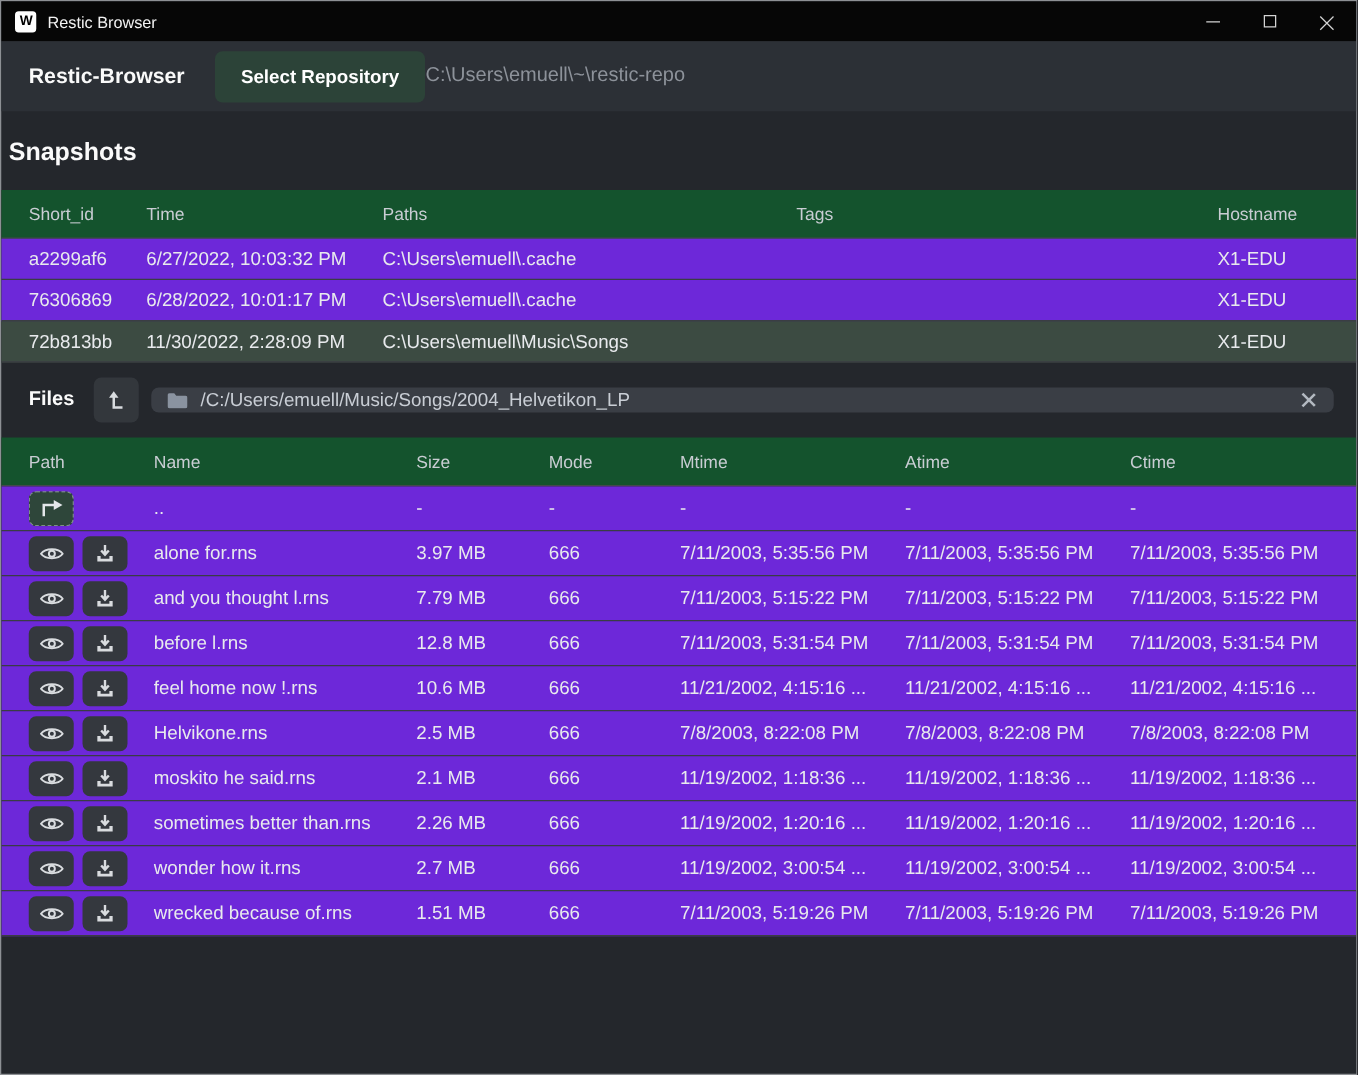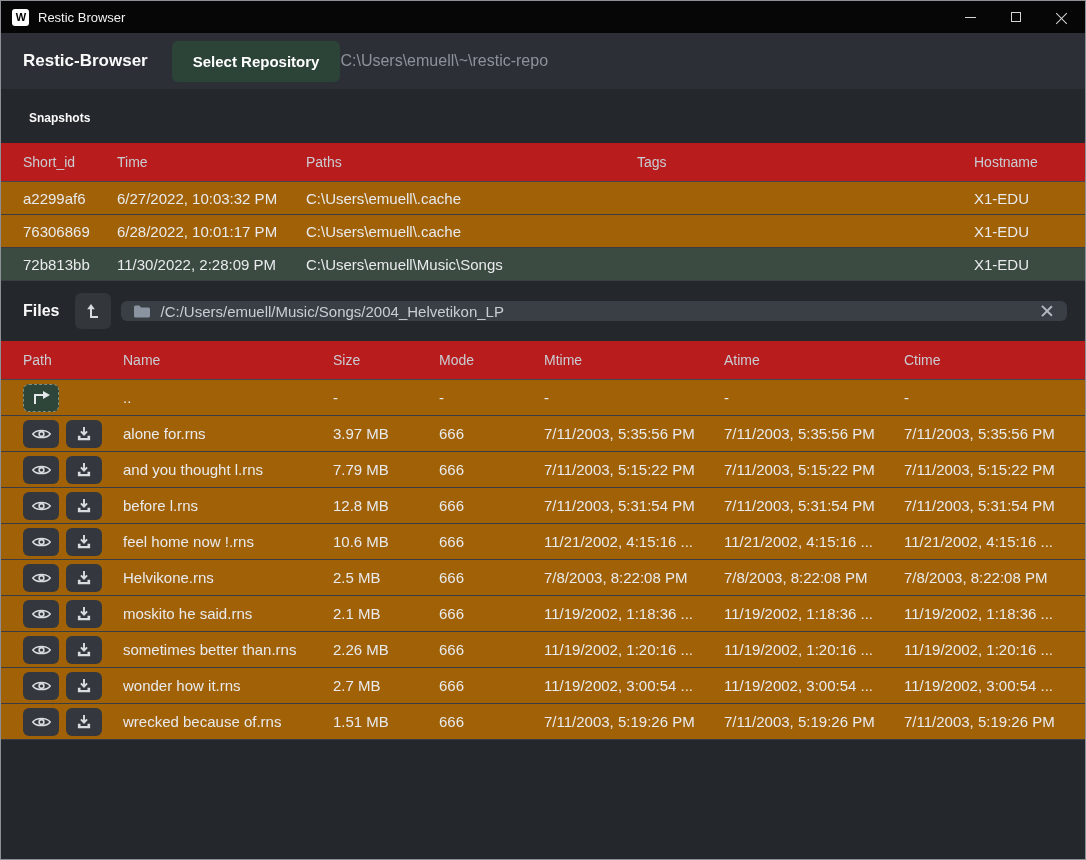--- a/index.html
+++ b/index.html
@@ -29,26 +29,26 @@
     width:1px; height:15px; background:#d4d4d4; }
   .glyph-close::before { transform:rotate(45deg); }
   .glyph-close::after { transform:rotate(-45deg); }
   
   .toolbar { height:56px; background:#2c3036; display:flex; align-items:center; padding:0 22px; flex:0 0 auto; }
   .app-name { font-size:17px; font-weight:bold; color:#fafafa; margin-right:24px; }
   .select-repo-btn { background:#2c4338; color:#ffffff; font-weight:bold; font-size:15px;
     font-family:"Liberation Sans", sans-serif; border:none; border-radius:6px; padding:12px 21px; cursor:pointer; }
   .repo-path { color:#8d929a; font-size:16px; }
   
-  .section-title { font-weight:bold; font-size:12px; color:#fafafa; padding:22px 22px 18px 28px; }
+  .section-title { font-weight:bold; font-size:20px; color:#fafafa; padding:22px 22px 18px 6px; }
   
   .t-head { display:grid; align-items:center; padding:0 22px; height:39px;
-    background:#b91c1c; color:#c9cdd3; font-size:14px; border-bottom:1px solid #45484e; }
+    background:#14532d; color:#c9cdd3; font-size:14px; border-bottom:1px solid #45484e; }
   .t-row { display:grid; align-items:center; padding:0 22px;
-    background:#a16207; font-size:15px; border-bottom:1px solid #3a3d43; }
+    background:#6d28d9; font-size:15px; border-bottom:1px solid #3a3d43; }
   .snap-grid { grid-template-columns:94px 189px 331px 337px 1fr; }
   .file-grid { grid-template-columns:100px 210px 106px 105px 180px 180px 1fr; }
   .snap-row { height:33px; cursor:default; }
   .snap-row.selected { background:#3c4b42; }
   .file-row { height:36px; }
   .cell { white-space:nowrap; overflow:hidden; text-overflow:clip; padding-right:8px; }
   
   .files-bar { height:60px; display:flex; align-items:center; padding:0 18px 0 22px; flex:0 0 auto; }
   .files-title { font-weight:bold; font-size:16px; color:#fafafa; margin-right:16px; }
   .lvl-btn { width:36px; height:36px; background:#33373c; border:none; border-radius:6px;

